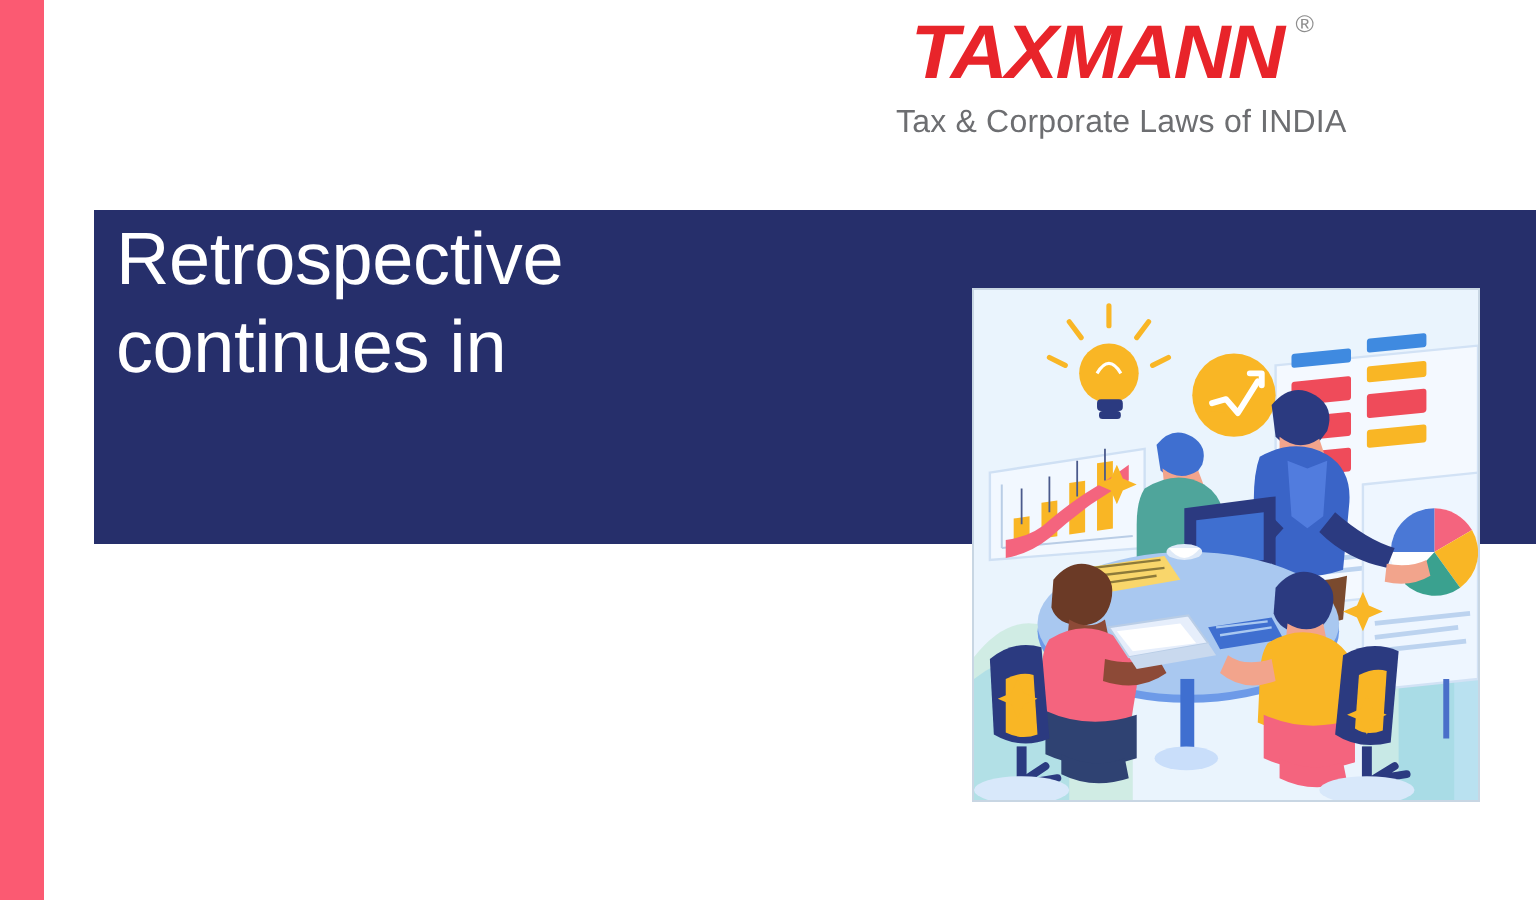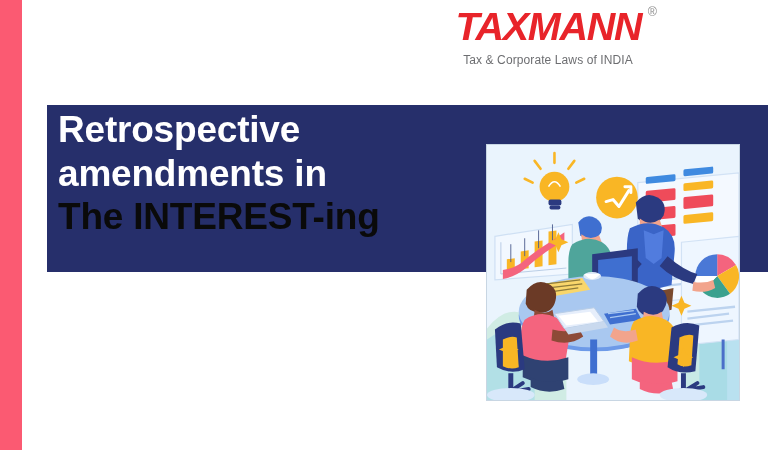--- a/index.html
+++ b/index.html
@@ -43,41 +43,41 @@
     position:absolute;
     top:-2px; right:-15px;
     font-size:12px;
     font-style:normal;
     font-weight:normal;
     color:#8d8d8d;
     letter-spacing:0;
   }
   .logo-tagline {
     margin-top:7px;
-    font-size:12px;
+    font-size:16px;
     color:#6d6e71;
     letter-spacing:0.1px;
     white-space:nowrap;
   }
 
   
   .headline-band {
     position:absolute;
     left:47px; top:105px;
     width:721px; height:167px;
     background:#262f6b;
   }
 
   
   .headline {
     position:absolute;
     left:58px; top:108px;
     width:420px;
     font-size:37px;
-    font-weight:bold;
+    font-weight:normal;
     line-height:1.18;
     letter-spacing:-0.2px;
   }
   .headline .line { display:block; white-space:nowrap; }
   .headline .on-navy { color:#ffffff; }
   .headline .on-white { color:#0a0a0a; }
 
   
   .illus-panel {
     position:absolute;
@@ -98,22 +98,21 @@
 
   <div class="logo-block">
     <div class="logo-wordmark">TAXMANN<span class="logo-reg">®</span></div>
     <div class="logo-tagline">Tax &amp; Corporate Laws of INDIA</div>
   </div>
 
   <div class="headline-band"></div>
 
   <div class="headline">
     <span class="line on-navy">Retrospective</span>
-    <span class="line on-navy">amendments in</span>
-    <span class="line on-white">The INTEREST-ing</span>
+    <span class="line on-navy">continues in</span>
   </div>
 
   <div class="illus-panel">
     <svg class="illus-svg" viewBox="0 0 254 257">
       <rect x="0" y="0" width="254" height="257" fill="#eaf4fd"></rect>
 
       <path d="M0 185 q22 -28 46 -10 q20 16 34 6 l0 76 L0 257 Z" fill="#cbeadf" opacity="0.85"></path>
       <path d="M0 196 q26 -20 48 -2 l0 63 L0 257 Z" fill="#9fd8e8" opacity="0.6"></path>
       <path d="M196 172 q22 -22 46 -6 l0 91 l-46 0 Z" fill="#bfe6e0" opacity="0.8"></path>
       <path d="M214 186 q16 -14 40 -4 l0 75 l-40 0 Z" fill="#8fd2e6" opacity="0.55"></path>

